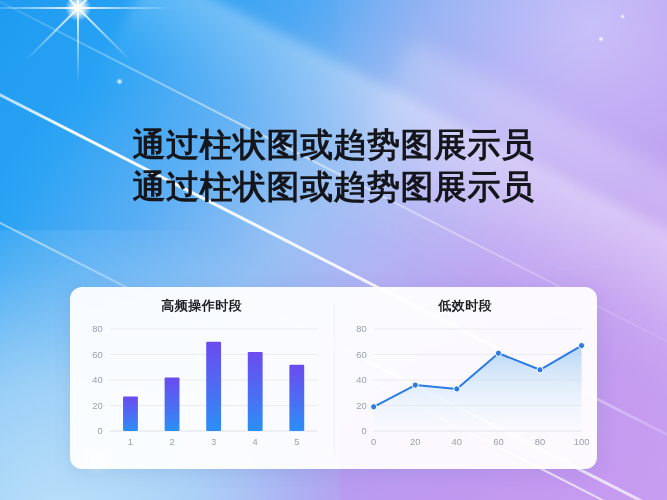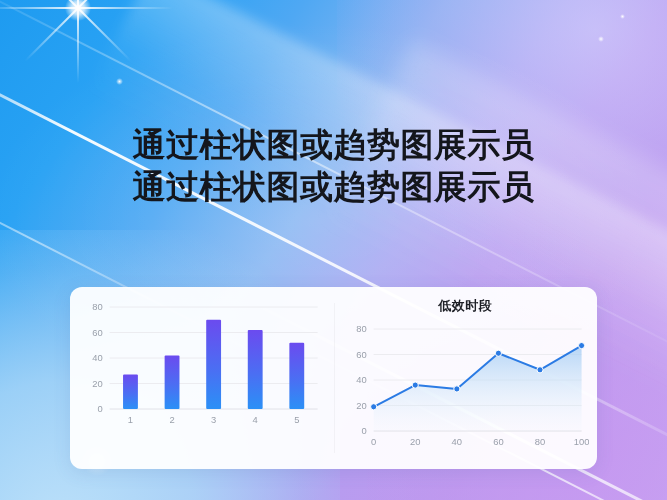--- a/index.html
+++ b/index.html
@@ -265,20 +265,21 @@
 
   <div class="headline">
     <span class="line">通过柱状图或趋势图展示员</span>
     <span class="line">通过柱状图或趋势图展示员</span>
   </div>
 
 
   <div class="cards">
 
     <div class="card">
+      <div class="card-title">高频操作时段</div>
       <div class="plot">
         <svg viewBox="0 0 250 138" preserveAspectRatio="none">
           <defs>
             <linearGradient id="barGrad" x1="0" y1="0" x2="0" y2="1">
               <stop offset="0%" stop-color="#6b4bef"></stop>
               <stop offset="55%" stop-color="#4b6ef3"></stop>
               <stop offset="100%" stop-color="#2b90f6"></stop>
             </linearGradient>
           </defs>
           <g id="bar-grid">

